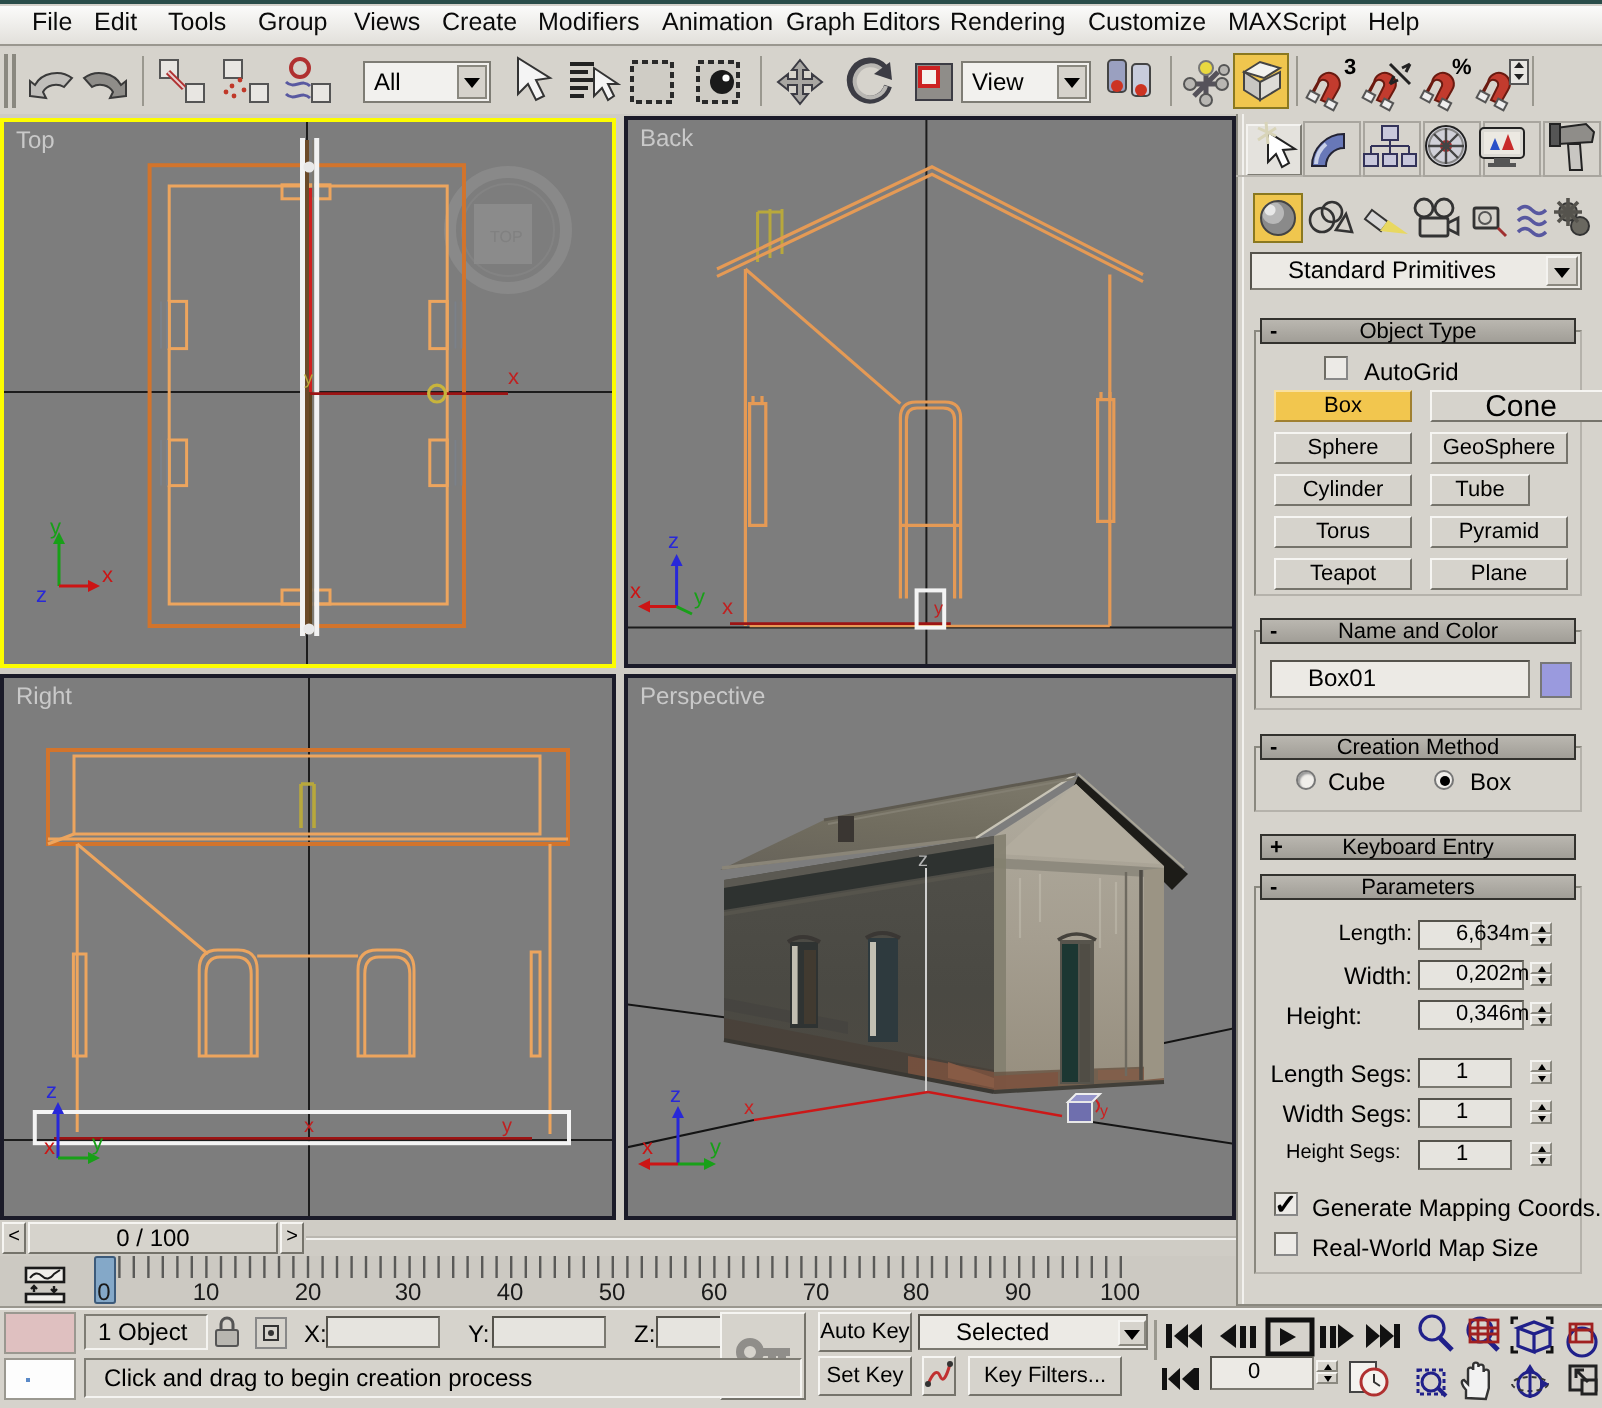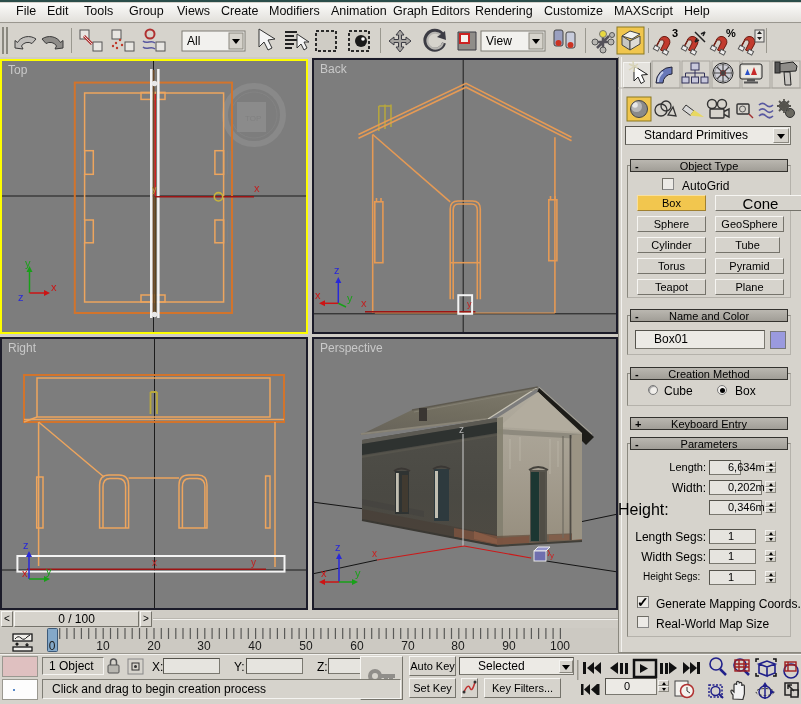--- a/index.html
+++ b/index.html
@@ -459,21 +459,21 @@
 
 <div class="abs" style="left:627px;top:165px;width:164px;height:133px;border:1px solid #b5b2ab;border-top-color:#8a887f;border-left-color:#8a887f"></div>
 <div class="rollhead" style="top:159px">Object Type<span class="pm">-</span></div>
 <div class="cb" style="left:662px;top:178px"></div>
 <div class="abs" style="left:682px;top:179px;font-size:12px">AutoGrid</div>
 <div class="abs btn" style="left:637px;top:195px;width:69px;height:16px;background:#f2c64e;border-color:#f8e0a0 #a08030 #a08030 #f8e0a0;font-size:11px;line-height:15px">Box</div>
 <div class="abs btn" style="left:715px;top:195px;width:91px;height:16px;font-size:15px;line-height:15px">Cone</div>
 <div class="abs btn" style="left:637px;top:216px;width:69px;height:16px;font-size:11px;line-height:15px">Sphere</div>
 <div class="abs btn" style="left:715px;top:216px;width:69px;height:16px;font-size:11px;line-height:15px">GeoSphere</div>
 <div class="abs btn" style="left:637px;top:237px;width:69px;height:16px;font-size:11px;line-height:15px">Cylinder</div>
-<div class="abs btn" style="left:715px;top:237px;width:65px;height:16px;font-size:11px;line-height:15px">Tube</div>
+<div class="abs btn" style="left:715px;top:237px;width:50px;height:16px;font-size:11px;line-height:15px">Tube</div>
 <div class="abs btn" style="left:637px;top:258px;width:69px;height:16px;font-size:11px;line-height:15px">Torus</div>
 <div class="abs btn" style="left:715px;top:258px;width:69px;height:16px;font-size:11px;line-height:15px">Pyramid</div>
 <div class="abs btn" style="left:637px;top:279px;width:69px;height:16px;font-size:11px;line-height:15px">Teapot</div>
 <div class="abs btn" style="left:715px;top:279px;width:69px;height:16px;font-size:11px;line-height:15px">Plane</div>
 
 <div class="abs" style="left:627px;top:315px;width:164px;height:40px;border:1px solid #b5b2ab;border-top-color:#8a887f;border-left-color:#8a887f"></div>
 <div class="rollhead" style="top:309px">Name and Color<span class="pm">-</span></div>
 <div class="abs field" style="left:635px;top:330px;width:130px;height:19px;font-size:12px;line-height:17px;background:#eceae5">Box01</div>
 <div class="abs" style="left:770px;top:331px;width:16px;height:18px;background:#9a9ade;border:1px solid #777"></div>
 
@@ -494,21 +494,21 @@
 <div class="spin" style="left:765px;top:461px">
       <div class="up" style="top:0"></div>
       <div class="dn" style="top:6px"></div>
     </div>
 <div class="abs" style="left:618px;top:481px;width:88px;text-align:right;font-size:12px">Width:</div>
 <div class="abs field" style="left:709px;top:480px;width:53px;height:15px;font-size:11px;line-height:13px">0,202m</div>
 <div class="spin" style="left:765px;top:481px">
       <div class="up" style="top:0"></div>
       <div class="dn" style="top:6px"></div>
     </div>
-<div class="abs" style="left:618px;top:501px;width:88px;text-align:left;font-size:16px">Height:</div>
+<div class="abs" style="left:618px;top:501px;width:88px;text-align:center;font-size:12px">Height:</div>
 <div class="abs field" style="left:709px;top:500px;width:53px;height:15px;font-size:11px;line-height:13px">0,346m</div>
 <div class="spin" style="left:765px;top:501px">
       <div class="up" style="top:0"></div>
       <div class="dn" style="top:6px"></div>
     </div>
 <div class="abs" style="left:618px;top:530px;width:88px;text-align:right;font-size:12px">Length Segs:</div>
 <div class="abs field" style="left:709px;top:529px;width:47px;height:15px;font-size:11px;line-height:13px">1</div>
 <div class="spin" style="left:765px;top:530px">
       <div class="up" style="top:0"></div>
       <div class="dn" style="top:6px"></div>

